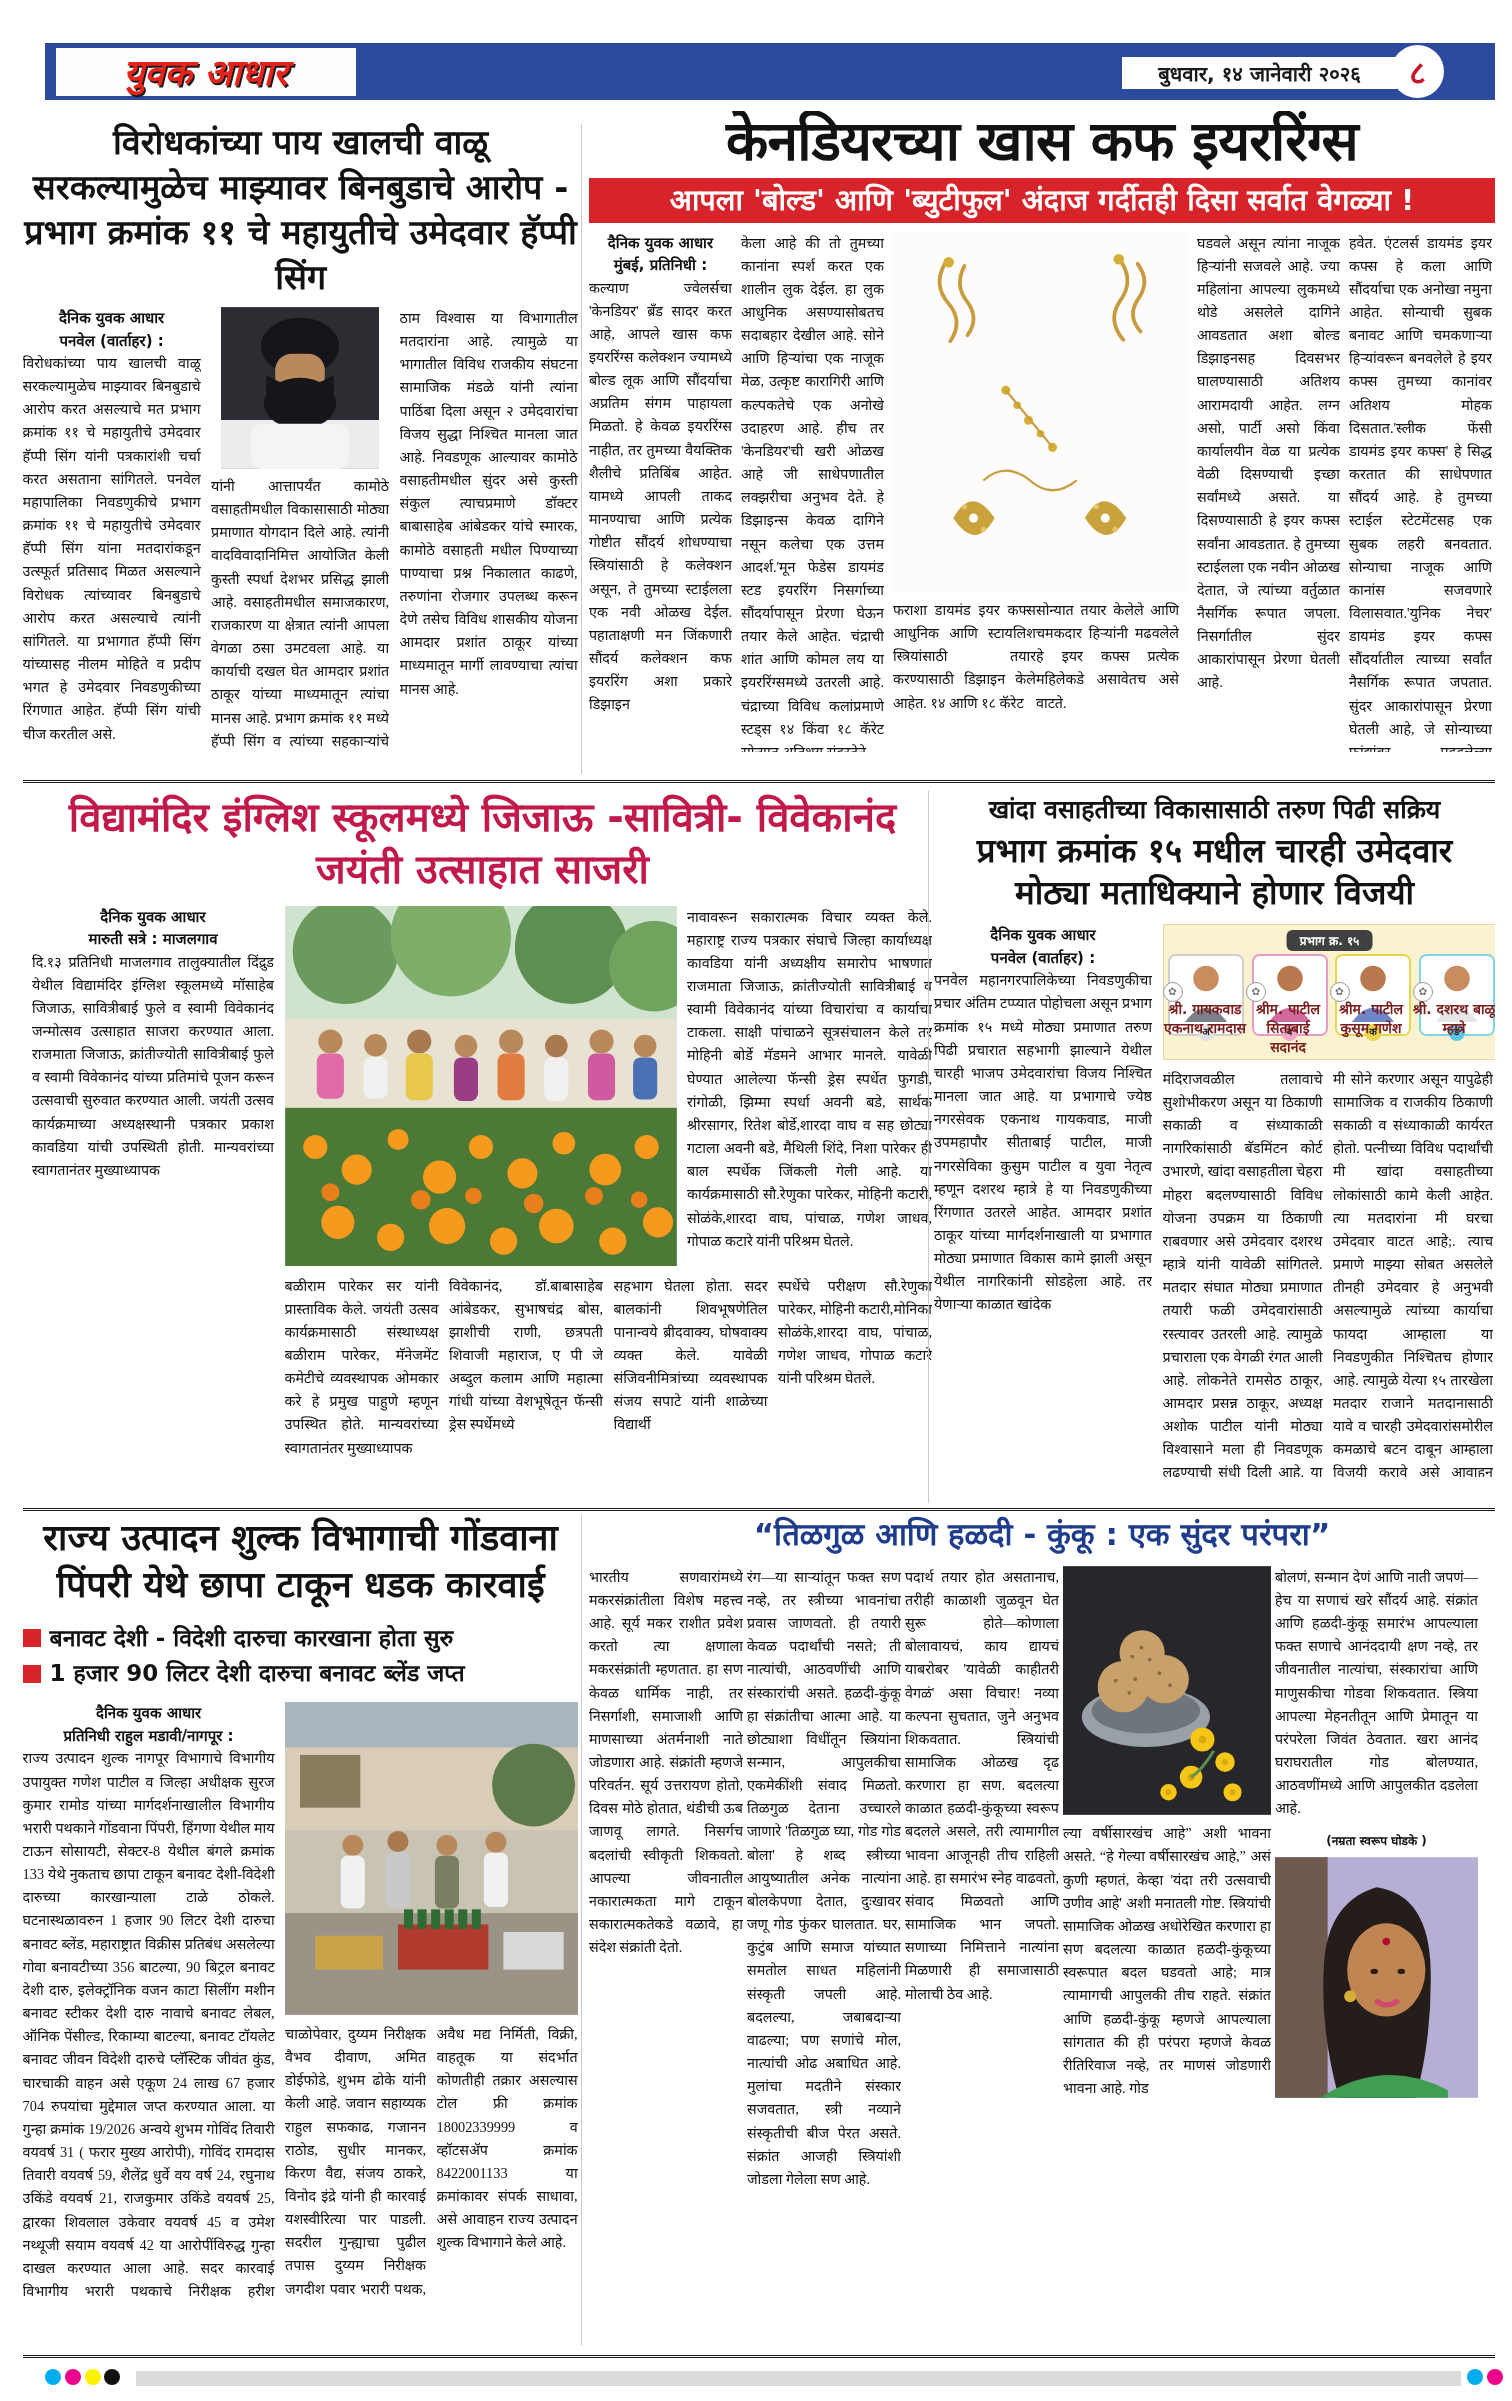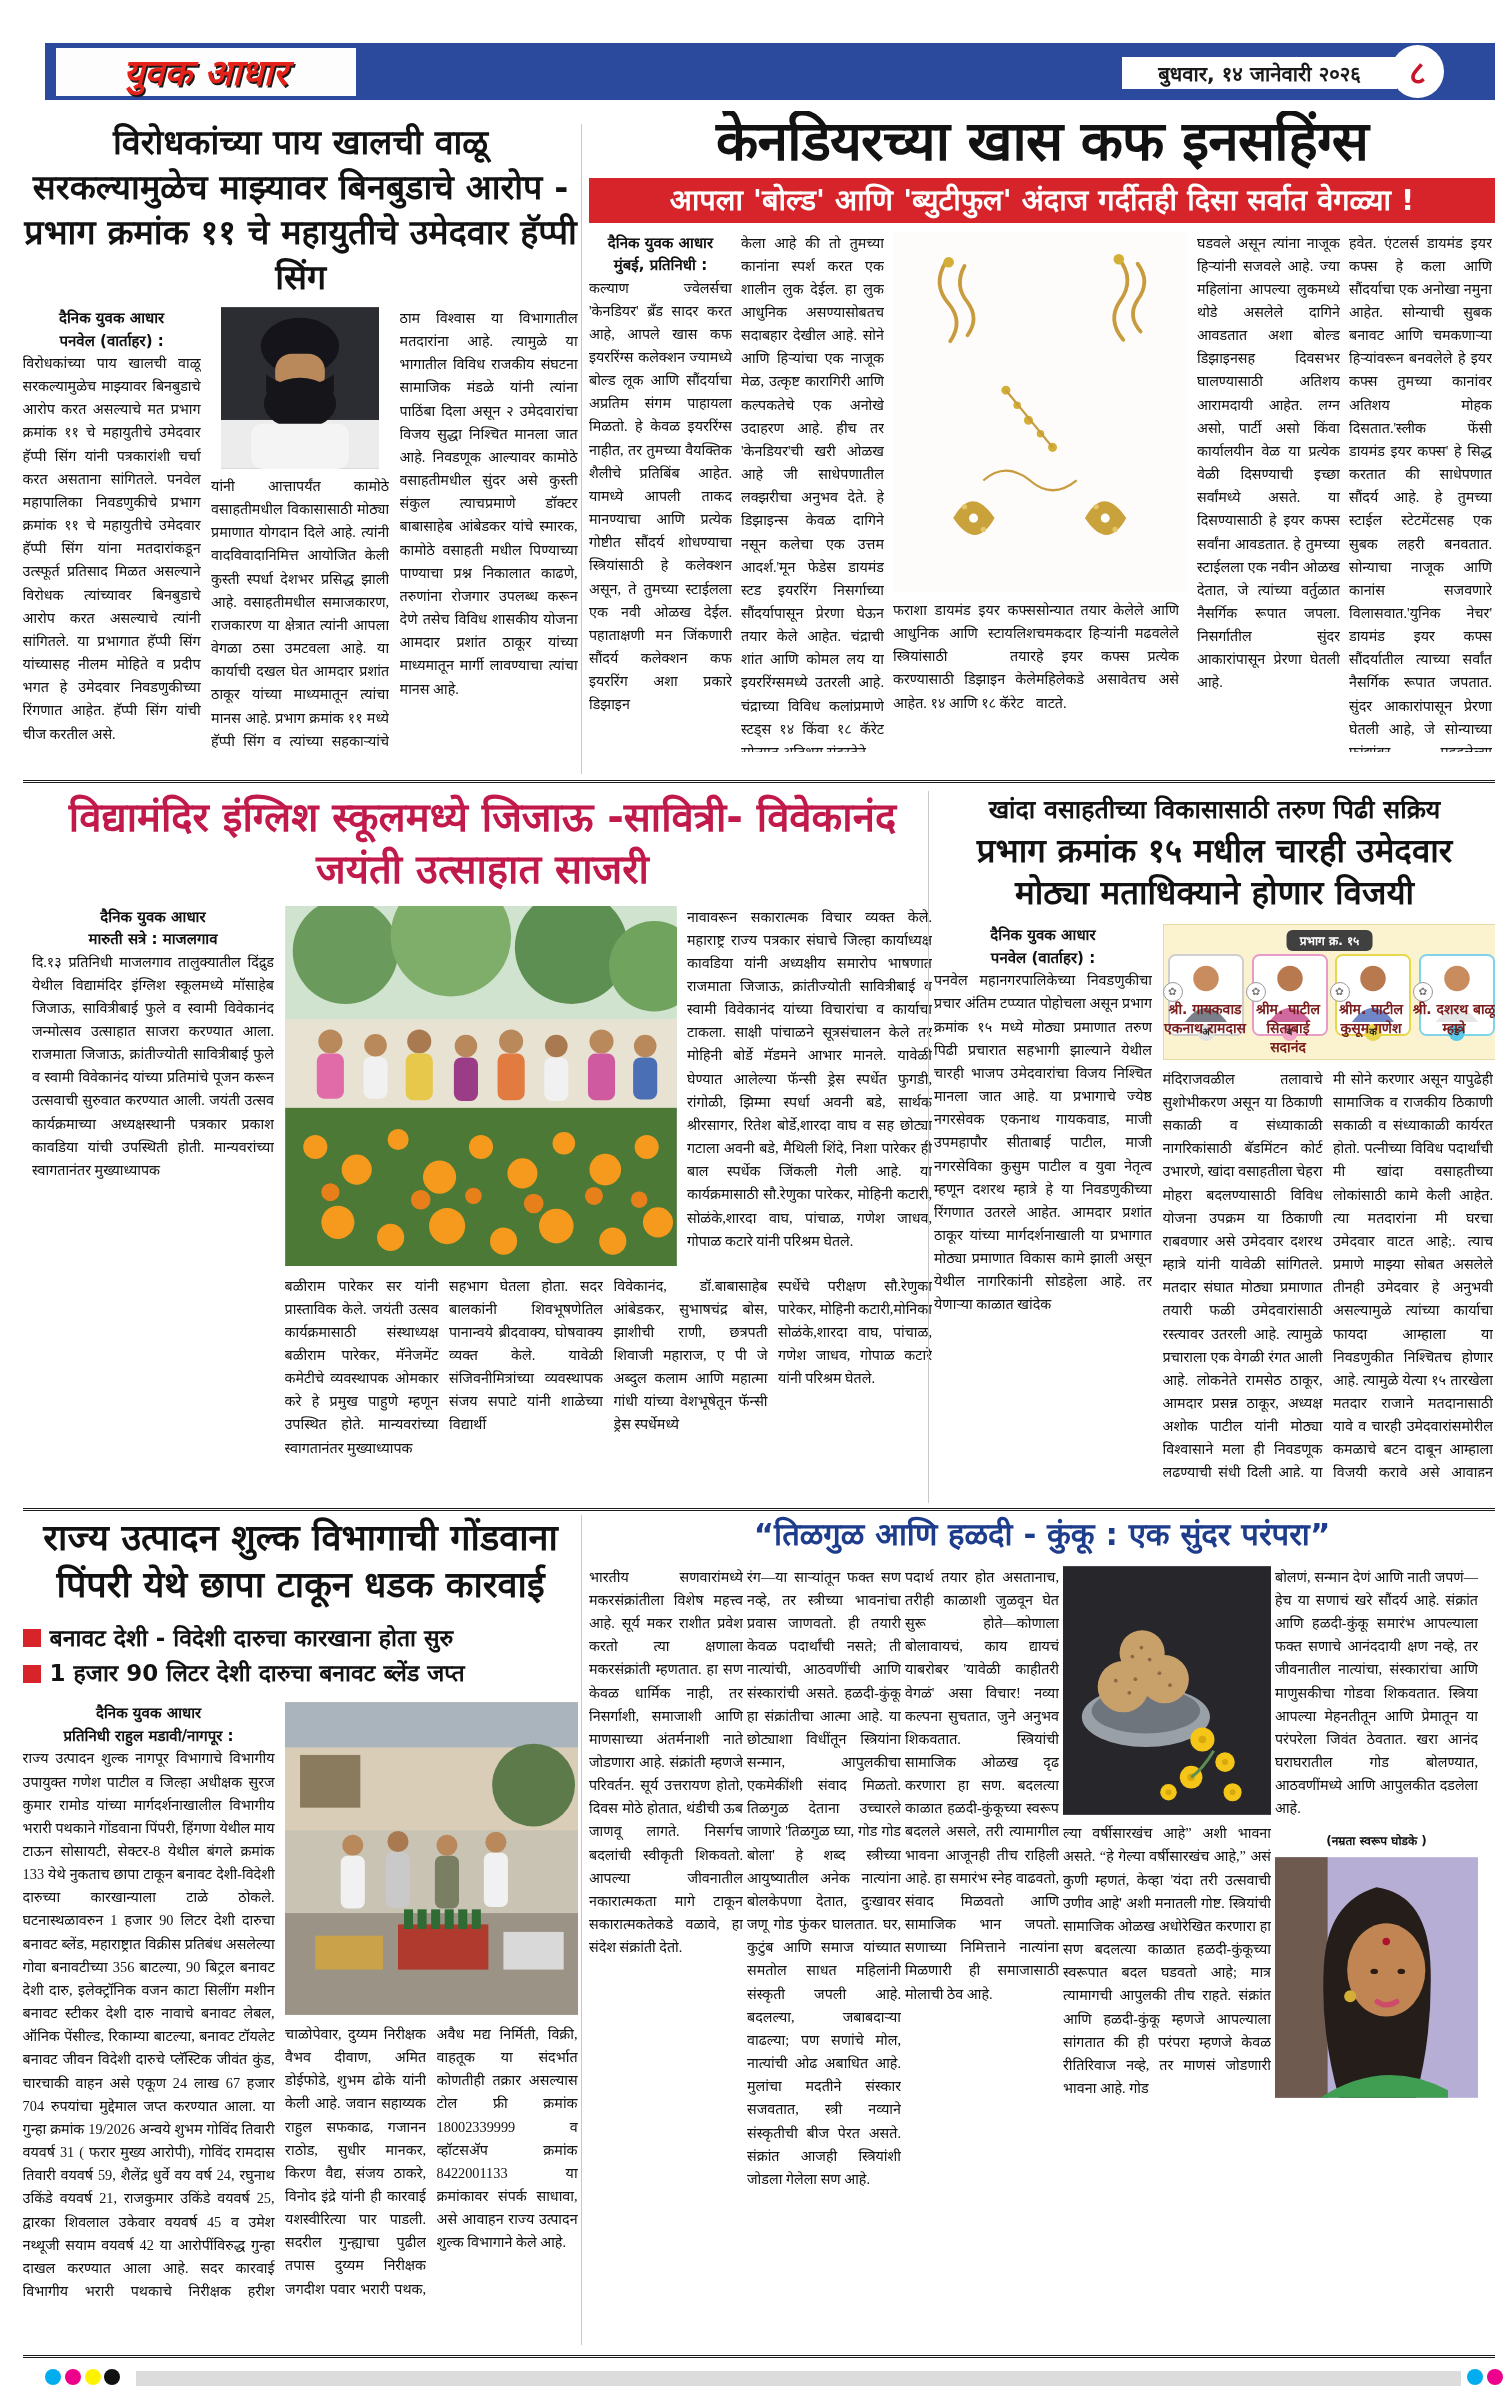--- a/index.html
+++ b/index.html
@@ -141,21 +141,21 @@
         </div>
         <div class="coltext">यांनी आत्तापर्यंत कामोठे वसाहतीमधील विकासासाठी मोठ्या प्रमाणात योगदान दिले आहे. त्यांनी वादविवादानिमित्त आयोजित केली कुस्ती स्पर्धा देशभर प्रसिद्ध झाली आहे. वसाहतीमधील समाजकारण, राजकारण या क्षेत्रात त्यांनी आपला वेगळा ठसा उमटवला आहे. या कार्याची दखल घेत आमदार प्रशांत ठाकूर यांच्या माध्यमातून त्यांचा मानस आहे. प्रभाग क्रमांक ११ मध्ये हॅप्पी सिंग व त्यांच्या सहकाऱ्यांचे पॅनलचे पारडे जड मानले जात आहे.</div>
       </div>
       <div class="c">
         <div class="coltext">ठाम विश्वास या विभागातील मतदारांना आहे. त्यामुळे या भागातील विविध राजकीय संघटना सामाजिक मंडळे यांनी त्यांना पाठिंबा दिला असून २ उमेदवारांचा विजय सुद्धा निश्चित मानला जात आहे. निवडणूक आल्यावर कामोठे वसाहतीमधील सुंदर असे कुस्ती संकुल त्याचप्रमाणे डॉक्टर बाबासाहेब आंबेडकर यांचे स्मारक, कामोठे वसाहती मधील पिण्याच्या पाण्याचा प्रश्न निकालात काढणे, तरुणांना रोजगार उपलब्ध करून देणे तसेच विविध शासकीय योजना आमदार प्रशांत ठाकूर यांच्या माध्यमातून मार्गी लावण्याचा त्यांचा मानस आहे.</div>
       </div>
     </div>
   </section>
 
   <section class="a2">
-    <div class="headline">केनडियरच्या खास कफ इनसहिंग्स</div>
+    <div class="headline">केनडियरच्या खास कफ इयररिंग्स</div>
     <div class="a2-strip">आपला 'बोल्ड' आणि 'ब्युटीफुल' अंदाज गर्दीतही दिसा सर्वात वेगळ्या !</div>
     <div class="cols">
       <div class="c">
         <div class="byline">दैनिक युवक आधार</div>
         <div class="byline">मुंबई, प्रतिनिधी :</div>
         <div class="coltext">कल्याण ज्वेलर्सचा 'केनडियर' ब्रँड सादर करत आहे, आपले खास कफ इयररिंग्स कलेक्शन ज्यामध्ये बोल्ड लूक आणि सौंदर्याचा अप्रतिम संगम पाहायला मिळतो. हे केवळ इयररिंग्स नाहीत, तर तुमच्या वैयक्तिक शैलीचे प्रतिबिंब आहेत. यामध्ये आपली ताकद मानण्याचा आणि प्रत्येक गोष्टीत सौंदर्य शोधण्याचा स्त्रियांसाठी हे कलेक्शन असून, ते तुमच्या स्टाईलला एक नवी ओळख देईल. पहाताक्षणी मन जिंकणारी सौंदर्य कलेक्शन कफ इयररिंग अशा प्रकारे डिझाइन</div>
       </div>
       <div class="c">
         <div class="coltext">केला आहे की तो तुमच्या कानांना स्पर्श करत एक शालीन लुक देईल. हा लुक आधुनिक असण्यासोबतच सदाबहार देखील आहे. सोने आणि हिऱ्यांचा एक नाजूक मेळ, उत्कृष्ट कारागिरी आणि कल्पकतेचे एक अनोखे उदाहरण आहे. हीच तर 'केनडियर'ची खरी ओळख आहे जी साधेपणातील लक्झरीचा अनुभव देते. हे डिझाइन्स केवळ दागिने नसून कलेचा एक उत्तम आदर्श.'मून फेडेस डायमंड स्टड इयररिंग निसर्गाच्या सौंदर्यापासून प्रेरणा घेऊन तयार केले आहेत. चंद्राची शांत आणि कोमल लय या इयररिंग्समध्ये उतरली आहे. चंद्राच्या विविध कलांप्रमाणे स्टड्स १४ किंवा १८ कॅरेट सोन्यात अतिशय सुंदरतेने</div>
       </div>
@@ -277,22 +277,22 @@
                 <circle cx="330" cy="395" r="13"></circle>
                   <circle cx="410" cy="385" r="12"></circle>
                   <circle cx="470" cy="390" r="11"></circle>
               </g>
             </svg>
           </div>
           <div class="rightcol coltext">नावावरून सकारात्मक विचार व्यक्त केले. महाराष्ट्र राज्य पत्रकार संघाचे जिल्हा कार्याध्यक्ष कावडिया यांनी अध्यक्षीय समारोप भाषणात राजमाता जिजाऊ, क्रांतीज्योती सावित्रीबाई व स्वामी विवेकानंद यांच्या विचारांचा व कार्याचा टाकला. साक्षी पांचाळने सूत्रसंचालन केले तर मोहिनी बोर्डे मॅडमने आभार मानले. यावेळी घेण्यात आलेल्या फॅन्सी ड्रेस स्पर्धेत फुगडी, रांगोळी, झिम्मा स्पर्धा अवनी बडे, सार्थक श्रीरसागर, रितेश बोर्डे,शारदा वाघ व सह छोट्या गटाला अवनी बडे, मैथिली शिंदे, निशा पारेकर ही बाल स्पर्धेक जिंकली गेली आहे. या कार्यक्रमासाठी सौ.रेणुका पारेकर, मोहिनी कटारी, सोळंके,शारदा वाघ, पांचाळ, गणेश जाधव, गोपाळ कटारे यांनी परिश्रम घेतले.</div>
         </div>
         <div class="botrow">
           <div class="c coltext">बळीराम पारेकर सर यांनी प्रास्ताविक केले. जयंती उत्सव कार्यक्रमासाठी संस्थाध्यक्ष बळीराम पारेकर, मॅनेजमेंट कमेटीचे व्यवस्थापक ओमकार करे हे प्रमुख पाहुणे म्हणून उपस्थित होते. मान्यवरांच्या स्वागतानंतर मुख्याध्यापक</div>
+          <div class="c coltext">विवेकानंद, डॉ.बाबासाहेब आंबेडकर, सुभाषचंद्र बोस, झाशीची राणी, छत्रपती शिवाजी महाराज, ए पी जे अब्दुल कलाम आणि महात्मा गांधी यांच्या वेशभूषेतून फॅन्सी ड्रेस स्पर्धेमध्ये</div>
           <div class="c coltext">सहभाग घेतला होता. सदर बालकांनी शिवभूषणेतिल पानान्वये ब्रीदवाक्य, घोषवाक्य व्यक्त केले. यावेळी संजिवनीमित्रांच्या व्यवस्थापक संजय सपाटे यांनी शाळेच्या विद्यार्थी</div>
-          <div class="c coltext">विवेकानंद, डॉ.बाबासाहेब आंबेडकर, सुभाषचंद्र बोस, झाशीची राणी, छत्रपती शिवाजी महाराज, ए पी जे अब्दुल कलाम आणि महात्मा गांधी यांच्या वेशभूषेतून फॅन्सी ड्रेस स्पर्धेमध्ये</div>
           <div class="c coltext">स्पर्धेचे परीक्षण सौ.रेणुका पारेकर, मोहिनी कटारी,मोनिका सोळंके,शारदा वाघ, पांचाळ, गणेश जाधव, गोपाळ कटारे यांनी परिश्रम घेतले.</div>
         </div>
       </div>
     </div>
   </section>
 
   <section class="a4">
     <div class="kicker">खांदा वसाहतीच्या विकासासाठी तरुण पिढी सक्रिय</div>
     <div class="headline">प्रभाग क्रमांक १५ मधील चारही उमेदवार मोठ्या मताधिक्याने  होणार विजयी</div>
     <div class="cols">

